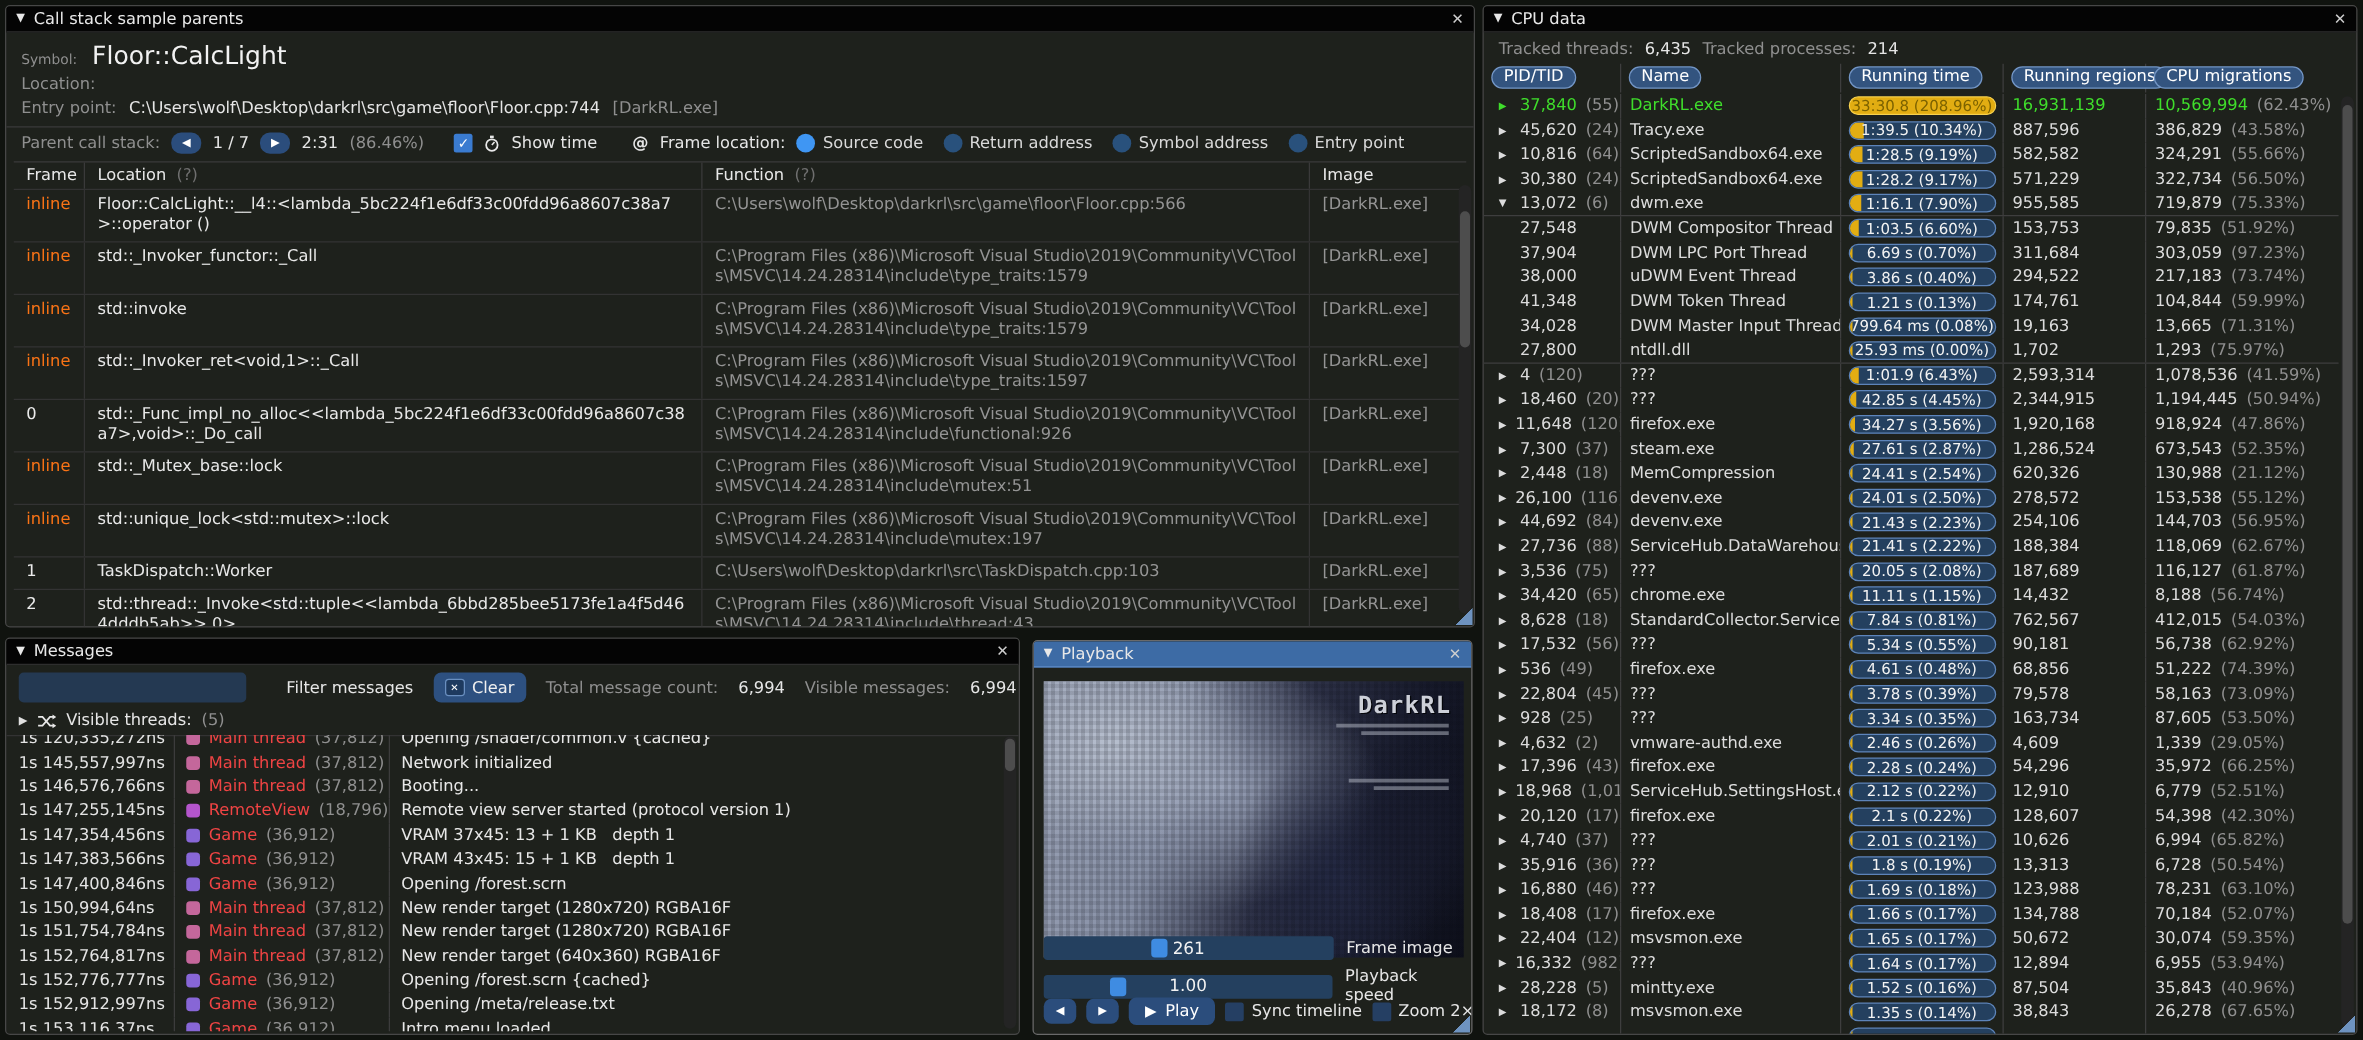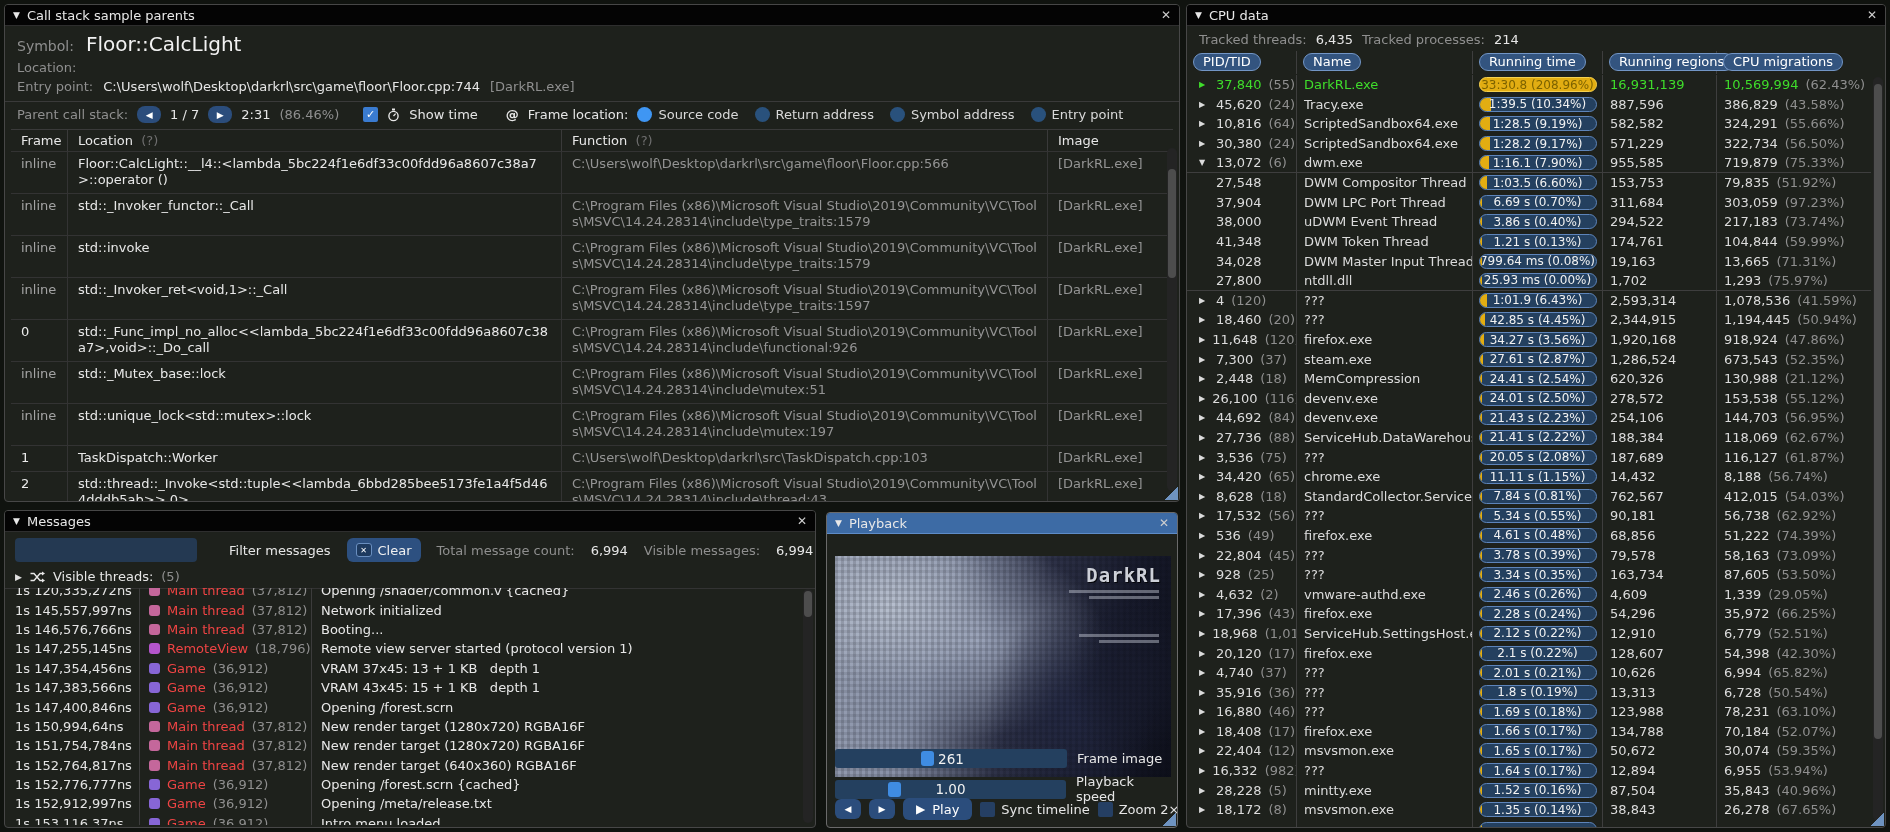--- a/index.html
+++ b/index.html
@@ -16,21 +16,21 @@
   .close{color:#cfcfcf;font-size:12px;cursor:pointer;}
   .lbl{color:#8f8f8f;}
   .val{color:#e6e6e6;}
   .cnt{color:#8f8f8f;}
   .hint{color:#6f6f6f;}
 
   
   #win-callstack{left:4px;top:4px;width:1176px;height:498px;}
   .cs-body{position:relative;height:calc(100% - 21px);}
   .sym-row{padding:6px 12px 2px;display:flex;align-items:baseline;gap:12px;}
-  .sym-label{font-size:14px;color:#8f8f8f;}
+  .sym-label{font-size:11px;color:#8f8f8f;}
   .sym-value{font-size:20px;color:#f2f2f2;}
   .info-row{padding:1px 12px;line-height:17px;display:flex;gap:10px;white-space:nowrap;}
   .parent-row{margin-top:5px;border-top:1px solid #3a3a3a;padding:4px 12px;display:flex;align-items:center;gap:9px;white-space:nowrap;}
   .nav-btn{width:24px;height:17px;border-radius:8px;background:#2b4d7c;display:inline-flex;align-items:center;justify-content:center;
            font-size:9px;color:#fff;cursor:pointer;}
   .checkbox{width:15px;height:15px;border-radius:2px;display:inline-flex;align-items:center;justify-content:center;
             font-size:11px;color:#fff;cursor:pointer;}
   .checkbox.checked{background:#3a7bd0;}
   .checkbox.empty{background:#253f63;color:transparent;}
   .at-glyph{font-weight:bold;color:#e8e8e8;}
@@ -38,21 +38,21 @@
   .radio .dot{width:15px;height:15px;border-radius:50%;background:#29517c;}
   .radio.sel .dot{background:#3f96f3;}
   .cs-table{margin:2px 6px 0;border-top:1px solid #3a3a3a;}
   .cs-hdr,.cs-row{display:grid;grid-template-columns:57px 494px 486px 1fr;}
   .cs-hdr > div{padding:3px 10px;border-right:1px solid #3a3a3a;color:#e8e8e8;}
   .cs-hdr > div:last-child{border-right:none;}
   .cs-row{border-top:1px solid #333;}
   .cs-row > div{padding:4px 10px 5px;border-right:1px solid #333;line-height:16px;overflow:hidden;}
   .cs-row > div:last-child{border-right:none;}
   .cs-frame{color:#ececec;}
-  .cs-row.inl .cs-frame{color:#a3a3a3;}
+  .cs-row.inl .cs-frame{color:#f97316;}
   .cs-func{color:#e8e8e8;word-break:break-all;}
   .cs-loc,.cs-img{color:#949494;word-break:break-all;}
   .vscroll{position:absolute;width:10px;background:#242424;border-radius:5px;}
   .vthumb{position:absolute;left:1px;right:1px;background:#4d4d4d;border-radius:4px;}
   .grip{position:absolute;right:1px;bottom:1px;width:15px;height:15px;
         background:linear-gradient(135deg,transparent 55%,#6e93c0 55%);cursor:nwse-resize;}
 
   
   #win-messages{left:4px;top:510px;width:812px;height:318px;}
   .msg-toolbar{display:flex;align-items:center;gap:16px;padding:6px 10px 5px;white-space:nowrap;overflow:hidden;}
@@ -69,21 +69,21 @@
   .msg-row{display:grid;grid-template-columns:124px 172px 1fr;height:19.4px;align-items:center;margin:0 0 0 10px;}
   .m-time{color:#e4e4e4;white-space:pre;}
   .m-thread{display:flex;align-items:center;gap:7px;border-left:1px solid #3c3c3c;padding-left:9px;height:100%;white-space:nowrap;overflow:hidden;}
   .swatch{width:11px;height:11px;border-radius:3px;flex:0 0 auto;}
   .t-name{color:#ef4444;}
   .m-text{border-left:1px solid #3c3c3c;padding-left:9px;height:100%;display:flex;align-items:center;color:#e8e8e8;white-space:pre;overflow:hidden;}
 
   
   #win-playback{left:826px;top:512px;width:352px;height:316px;border-color:#6a6a6a;}
   .pb-body{position:relative;height:calc(100% - 21px);}
-  .pb-image{position:absolute;left:8px;top:22px;width:336px;height:221px;overflow:hidden;
+  .pb-image{position:absolute;left:8px;top:11px;width:336px;height:221px;overflow:hidden;
     background:
       radial-gradient(90px 120px at 88% 55%, #191c2e 0%, rgba(25,28,46,0) 70%),
       radial-gradient(120px 150px at 70% 70%, #232842 0%, rgba(35,40,66,0) 70%),
       radial-gradient(150px 110px at 16% 22%, #b7bfce 0%, rgba(183,191,206,0) 75%),
       radial-gradient(170px 130px at 42% 38%, #99a2b8 0%, rgba(153,162,184,0) 75%),
       linear-gradient(105deg,#9aa2b5 0%,#8790a6 30%,#2e3248 55%,#171a2b 78%,#0d0f1a 100%);}
   .pb-image::after{content:"";position:absolute;inset:0;
       background:repeating-linear-gradient(90deg,rgba(8,10,18,.14) 0 3px,transparent 3px 6px),
                  repeating-linear-gradient(0deg,rgba(8,10,18,.10) 0 3px,transparent 3px 6px);}
   .pb-logo{position:absolute;top:8px;right:10px;font-family:"DejaVu Sans Mono","Liberation Mono",monospace;

